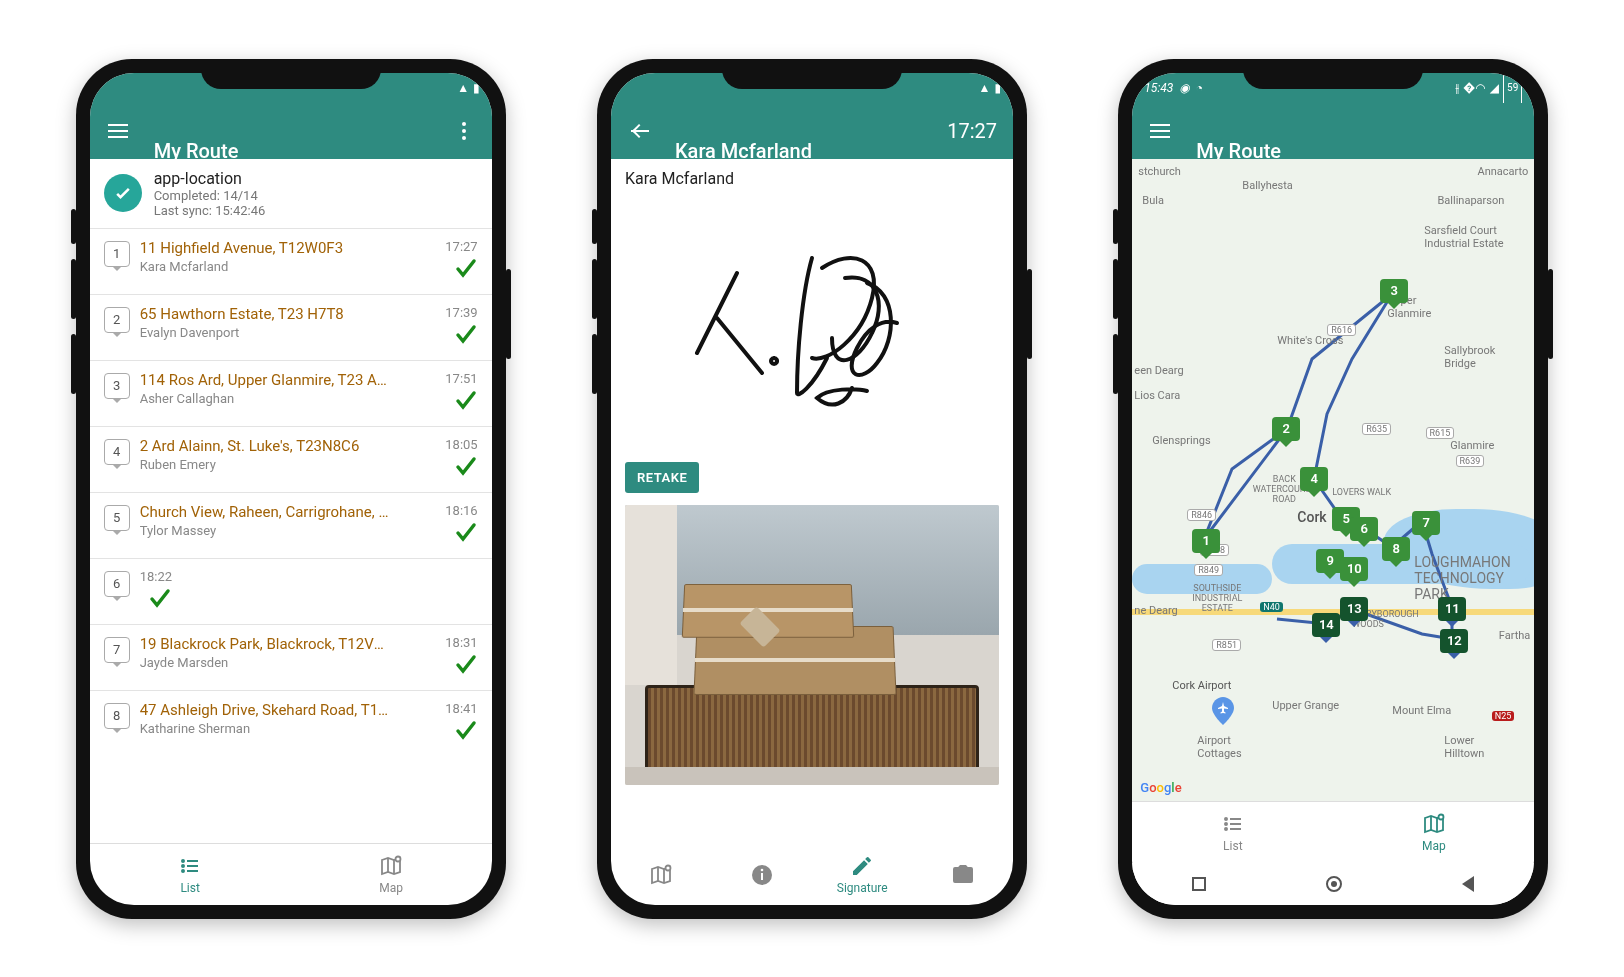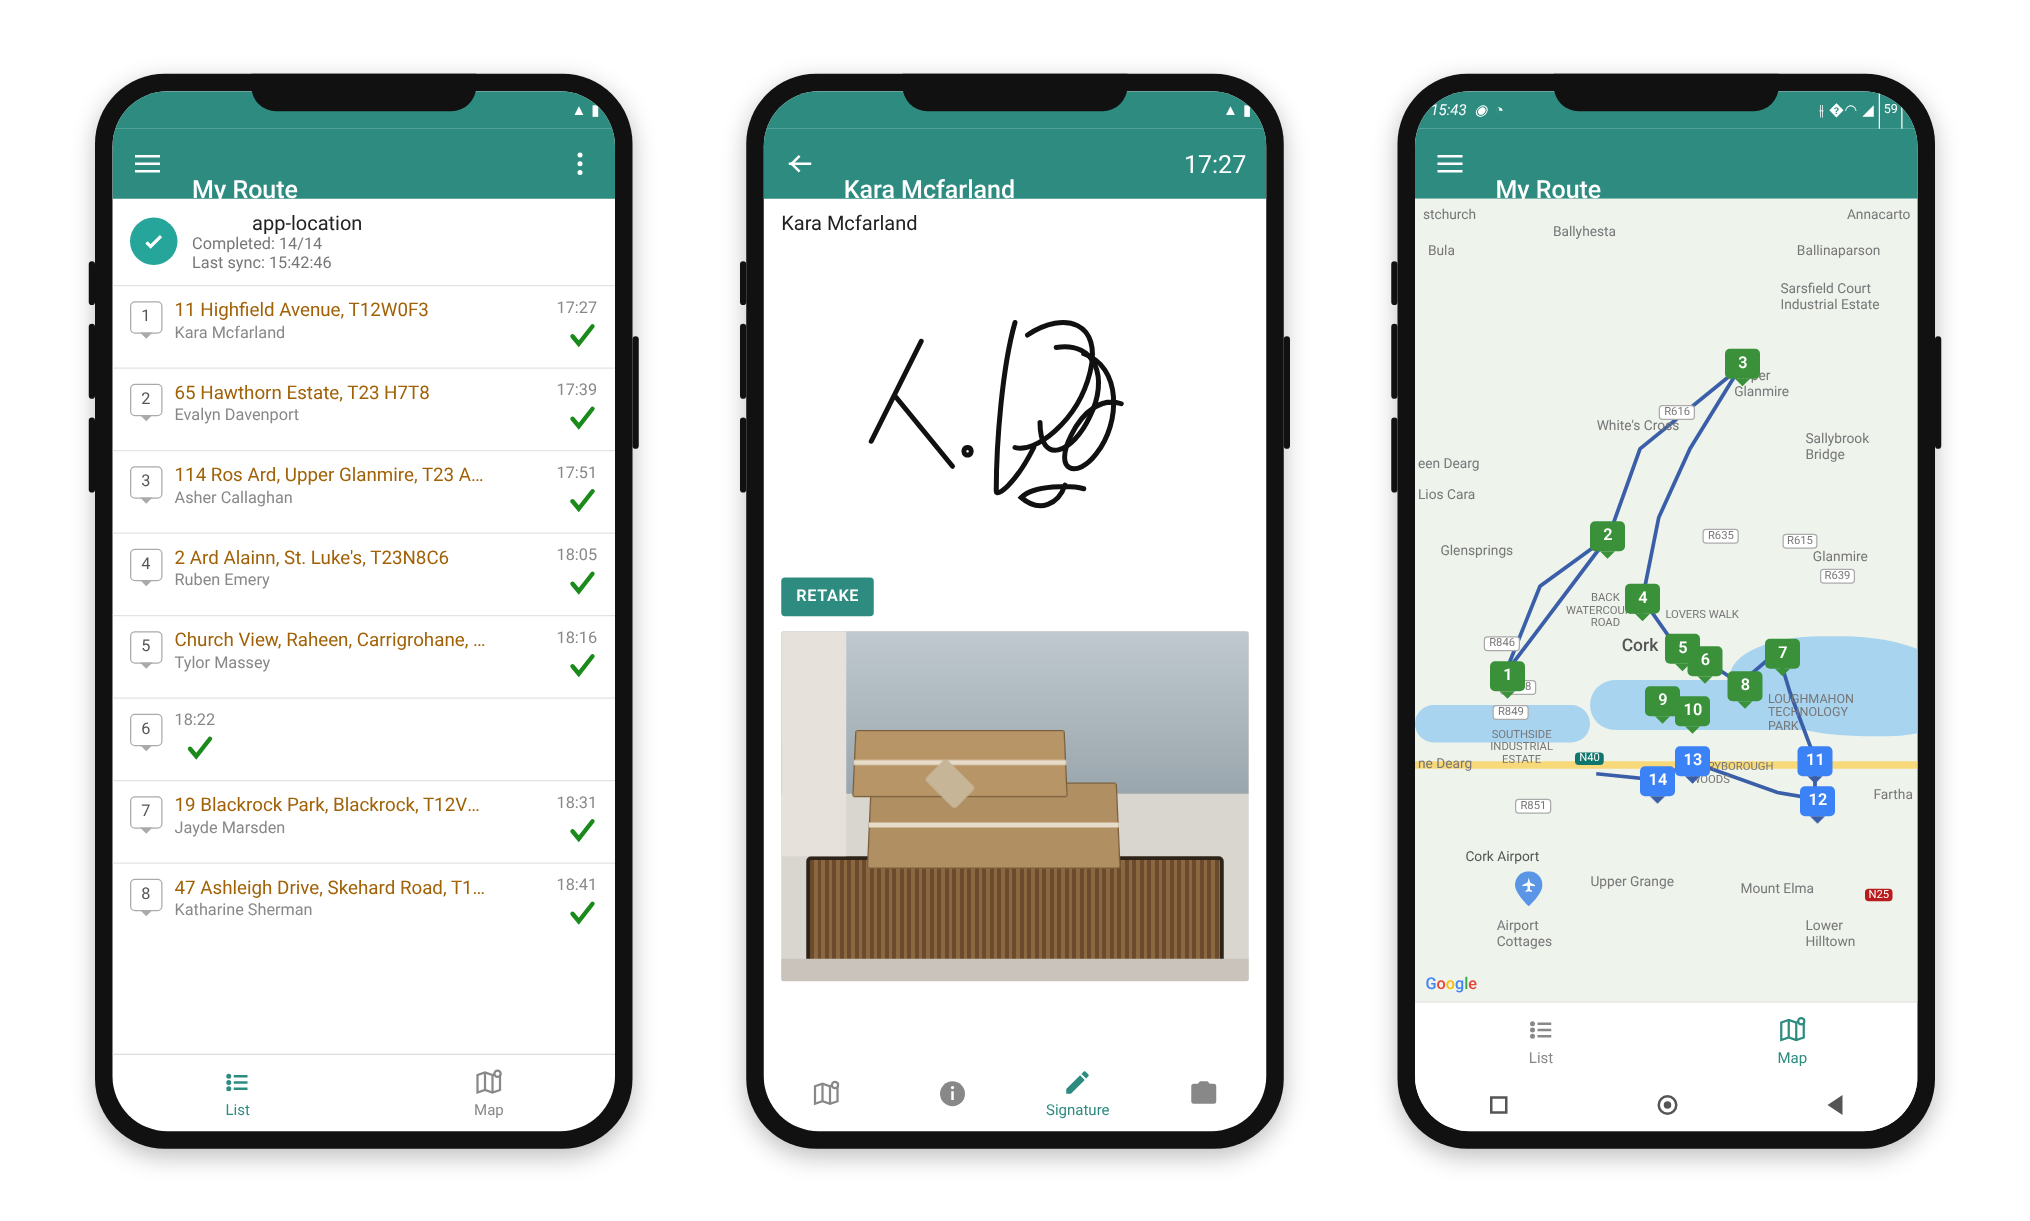--- a/index.html
+++ b/index.html
@@ -76,21 +76,21 @@
   .hamburger::after { top:6px; }
   .dots { display:flex; flex-direction:column; gap:3px; }
   .dots span { width:4px;height:4px;background:#fff;border-radius:50%; }
   .arrow-back-wrap { position:relative; width:24px;height:24px;display:flex;align-items:center;justify-content:center; }
   .arrow-back-wrap::after { content:''; position:absolute; width:18px; height:2px; background:#fff; left:4px; top:11px; }
 
   
   .summary-row { display:flex; align-items:center; gap:12px; padding:10px 14px; }
   .check-badge { width:38px;height:38px;border-radius:50%;background:#26a69a;display:flex;align-items:center;justify-content:center; }
   .check-badge svg { width:20px;height:20px; }
-  .summary-text .t1 { font-size:16px; color:#222;margin-left:48px; }
+  .summary-text .t1 { font-size:16px; color:#222; }
   .summary-text .t2 { font-size:13px; color:#777; }
   .list { flex:1; overflow:hidden; }
   .stop-row { display:flex; align-items:flex-start; gap:10px; padding:10px 14px; border-top:1px solid #e3e3e3; position:relative; }
   .stop-num {
     width:26px;height:26px;border:1px solid #aaa;border-radius:4px;
     display:flex;align-items:center;justify-content:center;font-size:13px;color:#555;
     position:relative; margin-top:2px; flex-shrink:0;
   }
   .stop-num::after {
     content:''; position:absolute; bottom:-5px; left:50%; transform:translateX(-50%);
@@ -127,21 +127,21 @@
   .marker {
     position:absolute;width:28px;height:24px;border-radius:4px;display:flex;align-items:center;justify-content:center;
     color:#fff;font-size:13px;font-weight:600;
   }
   .marker::after {
     content:'';position:absolute;bottom:-6px;left:50%;transform:translateX(-50%);
     width:0;height:0;border-left:6px solid transparent;border-right:6px solid transparent;
   }
   .marker.green { background:#3a913a; }
   .marker.green::after { border-top:6px solid #3a913a; }
-  .marker.blue { background:#3b82f6; }
+  .marker.blue { background:#14532d; }
   .marker.blue::after { border-top:6px solid #3a5fa8; }
 
   .android-nav { height:42px;background:#fff;display:flex;justify-content:space-around;align-items:center; }
   .android-nav .sq { width:14px;height:14px;border:2px solid #555; }
   .android-nav .circ { width:16px;height:16px;border:2px solid #555;border-radius:50%; position:relative; }
   .android-nav .circ::after { content:'';position:absolute;inset:3px;background:#555;border-radius:50%; }
   .android-nav .tri { width:0;height:0;border-top:8px solid transparent;border-bottom:8px solid transparent;border-right:12px solid #555; }
 
   .google-logo { position:absolute; bottom:6px; left:8px; font-size:13px; font-weight:500; }
   .google-logo span:nth-child(1){color:#4285F4;}
@@ -448,21 +448,21 @@
       <span class="map-label" style="top:135px;left:255px;width:60px">Upper Glanmire</span>
       <span class="map-label" style="top:175px;left:145px">White's Cross</span>
       <span class="map-label" style="top:185px;right:20px;width:70px">Sallybrook Bridge</span>
       <span class="map-label" style="top:205px;left:2px">een Dearg</span>
       <span class="map-label" style="top:230px;left:2px">Lios Cara</span>
       <span class="map-label" style="top:275px;left:20px">Glensprings</span>
       <span class="map-label" style="top:280px;right:40px">Glanmire</span>
       <span class="map-label" style="top:315px;left:112px;font-size:9px;width:80px;text-align:center">BACK WATERCOURSE ROAD</span>
       <span class="map-label" style="top:328px;left:200px;font-size:9px">LOVERS WALK</span>
       <span class="map-label" style="top:350px;left:165px;font-size:14px;color:#555;font-weight:500">Cork</span>
-      <span class="map-label" style="top:395px;right:30px;font-size:10px;width:90px">LOUGHMAHON TECHNOLOGY PARK</span>
+      <span class="map-label" style="top:395px;right:30px;font-size:14px;width:90px">LOUGHMAHON TECHNOLOGY PARK</span>
       <span class="map-label" style="top:424px;left:50px;font-size:9px;width:70px;text-align:center">SOUTHSIDE INDUSTRIAL ESTATE</span>
       <span class="map-label" style="top:450px;left:220px;font-size:9px;width:90px">MARYBOROUGH WOODS</span>
       <span class="map-label" style="top:445px;left:2px">ne Dearg</span>
       <span class="map-label" style="top:470px;right:4px">Fartha</span>
       <span class="map-label" style="top:520px;left:40px;color:#555">Cork Airport</span>
       <span class="map-label" style="top:540px;left:140px">Upper Grange</span>
       <span class="map-label" style="top:545px;left:260px">Mount Elma</span>
       <span class="map-label" style="top:575px;left:65px;width:60px">Airport Cottages</span>
       <span class="map-label" style="top:575px;right:30px;width:60px">Lower Hilltown</span>
 

